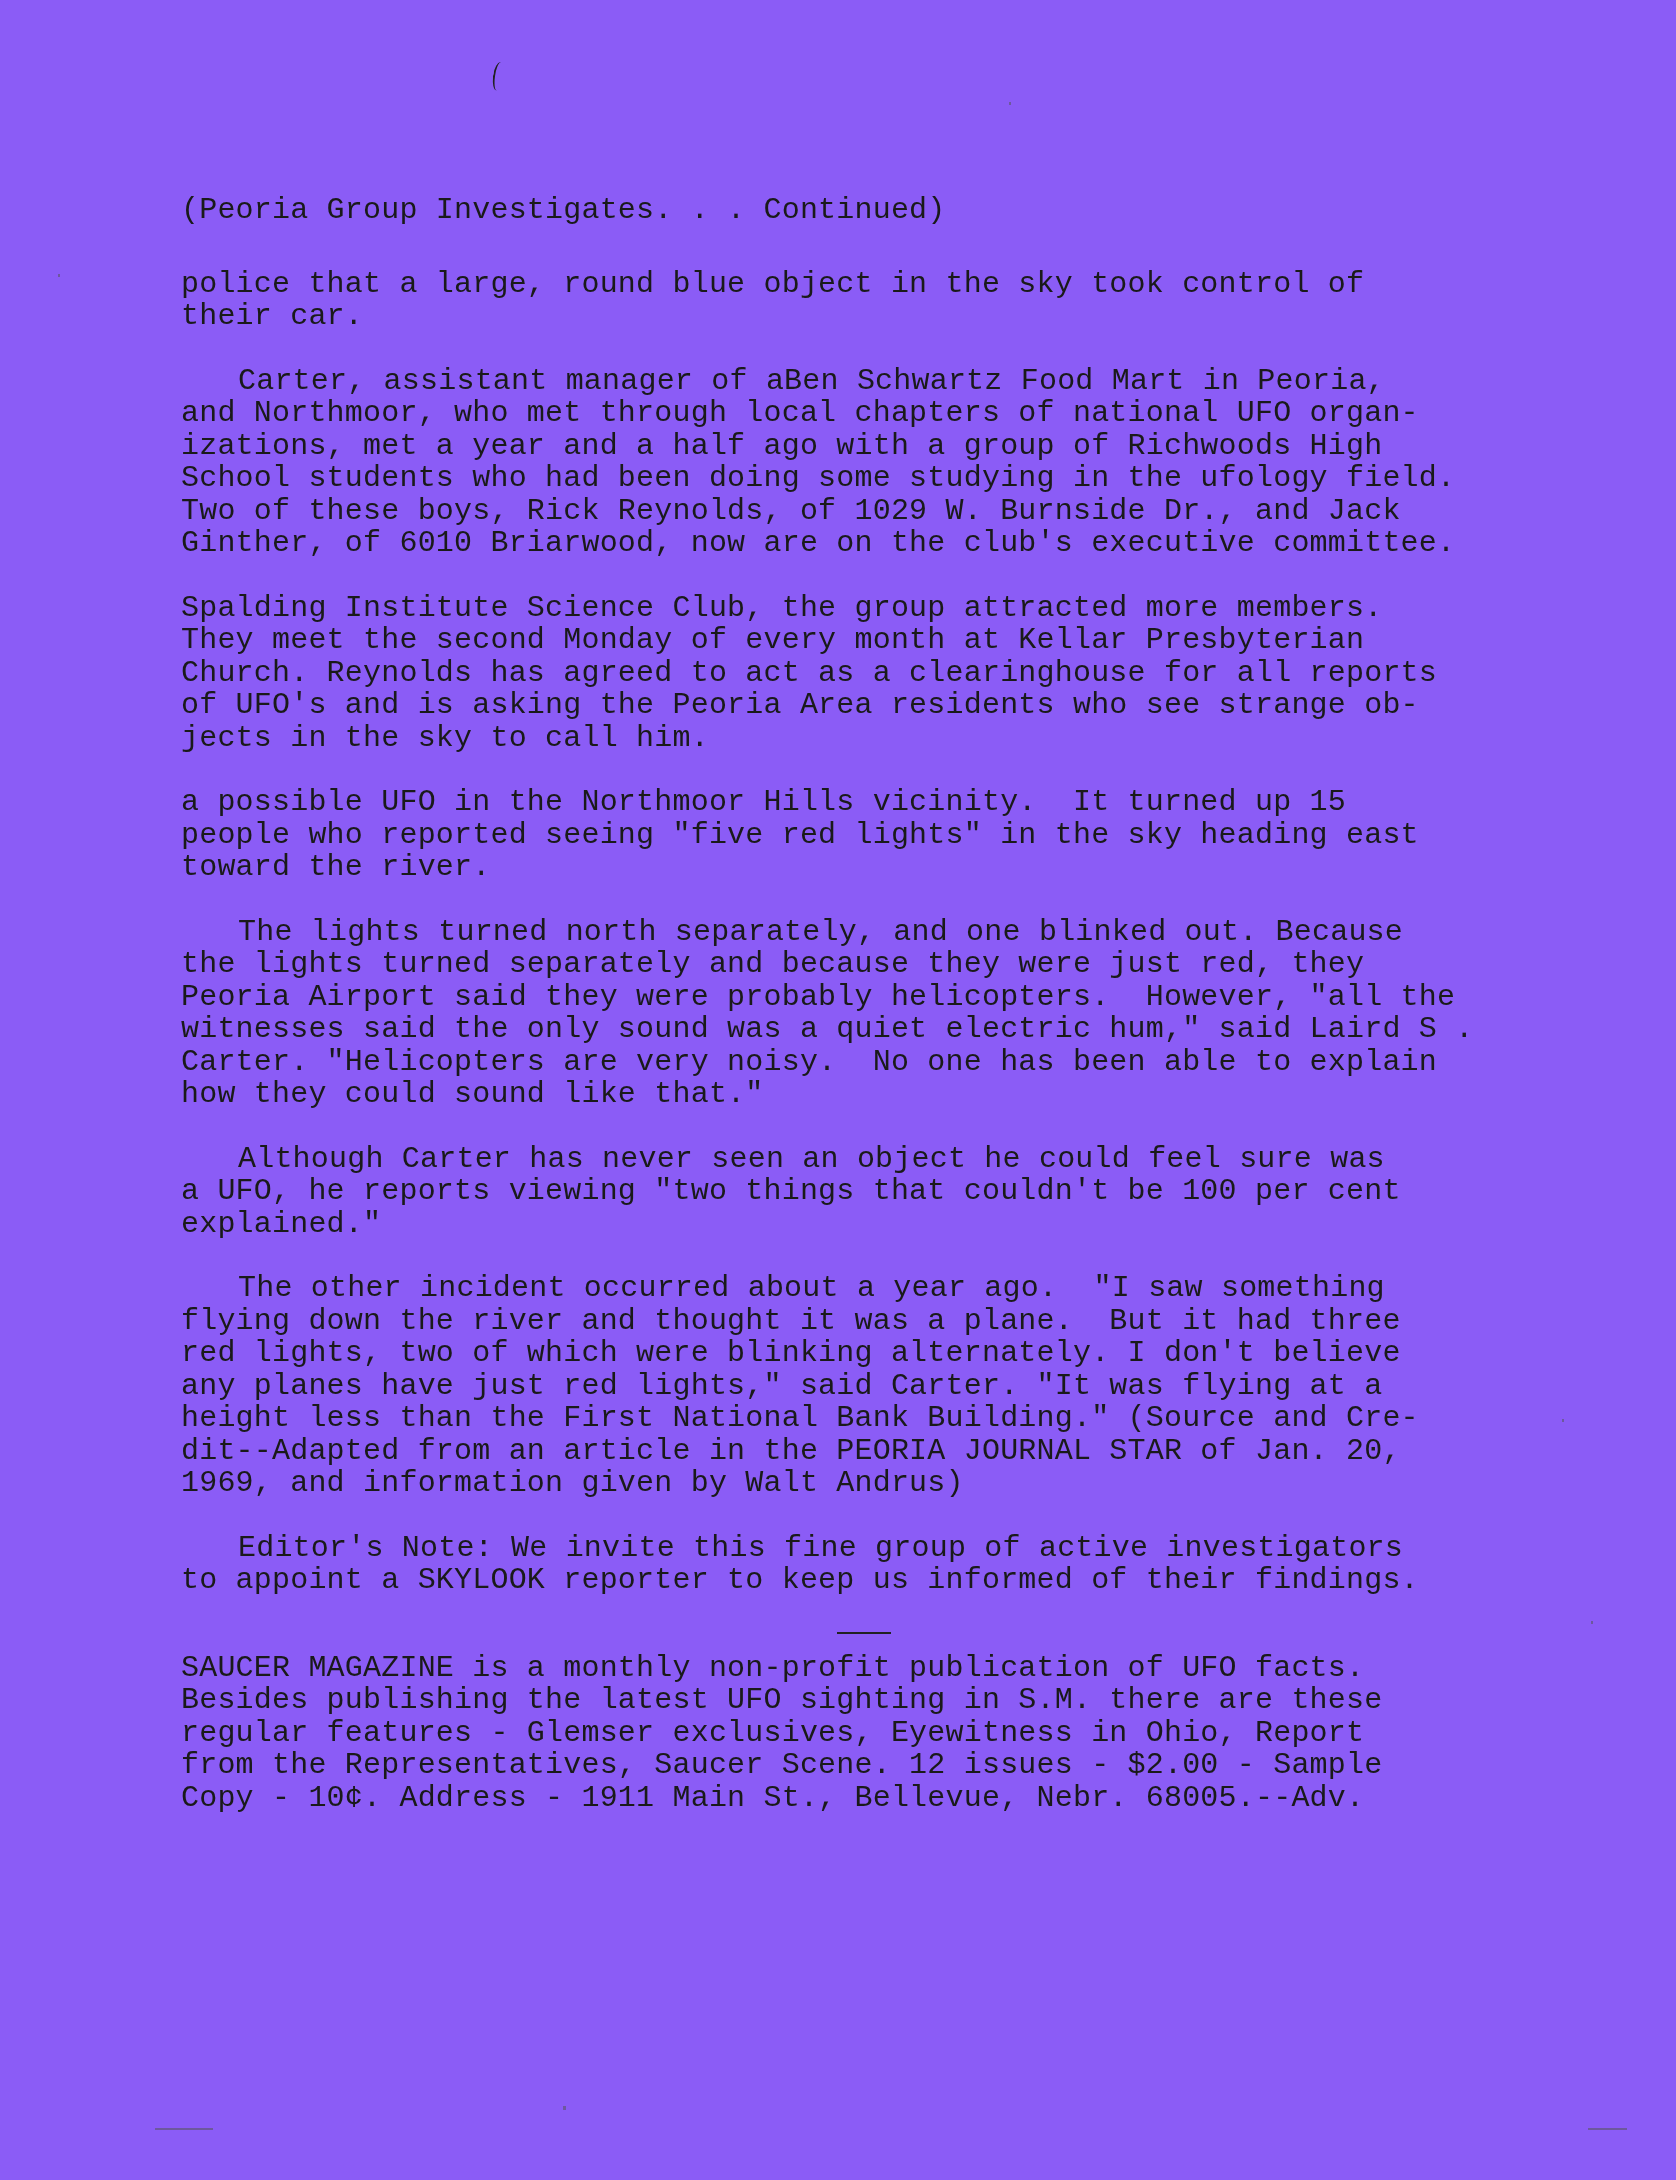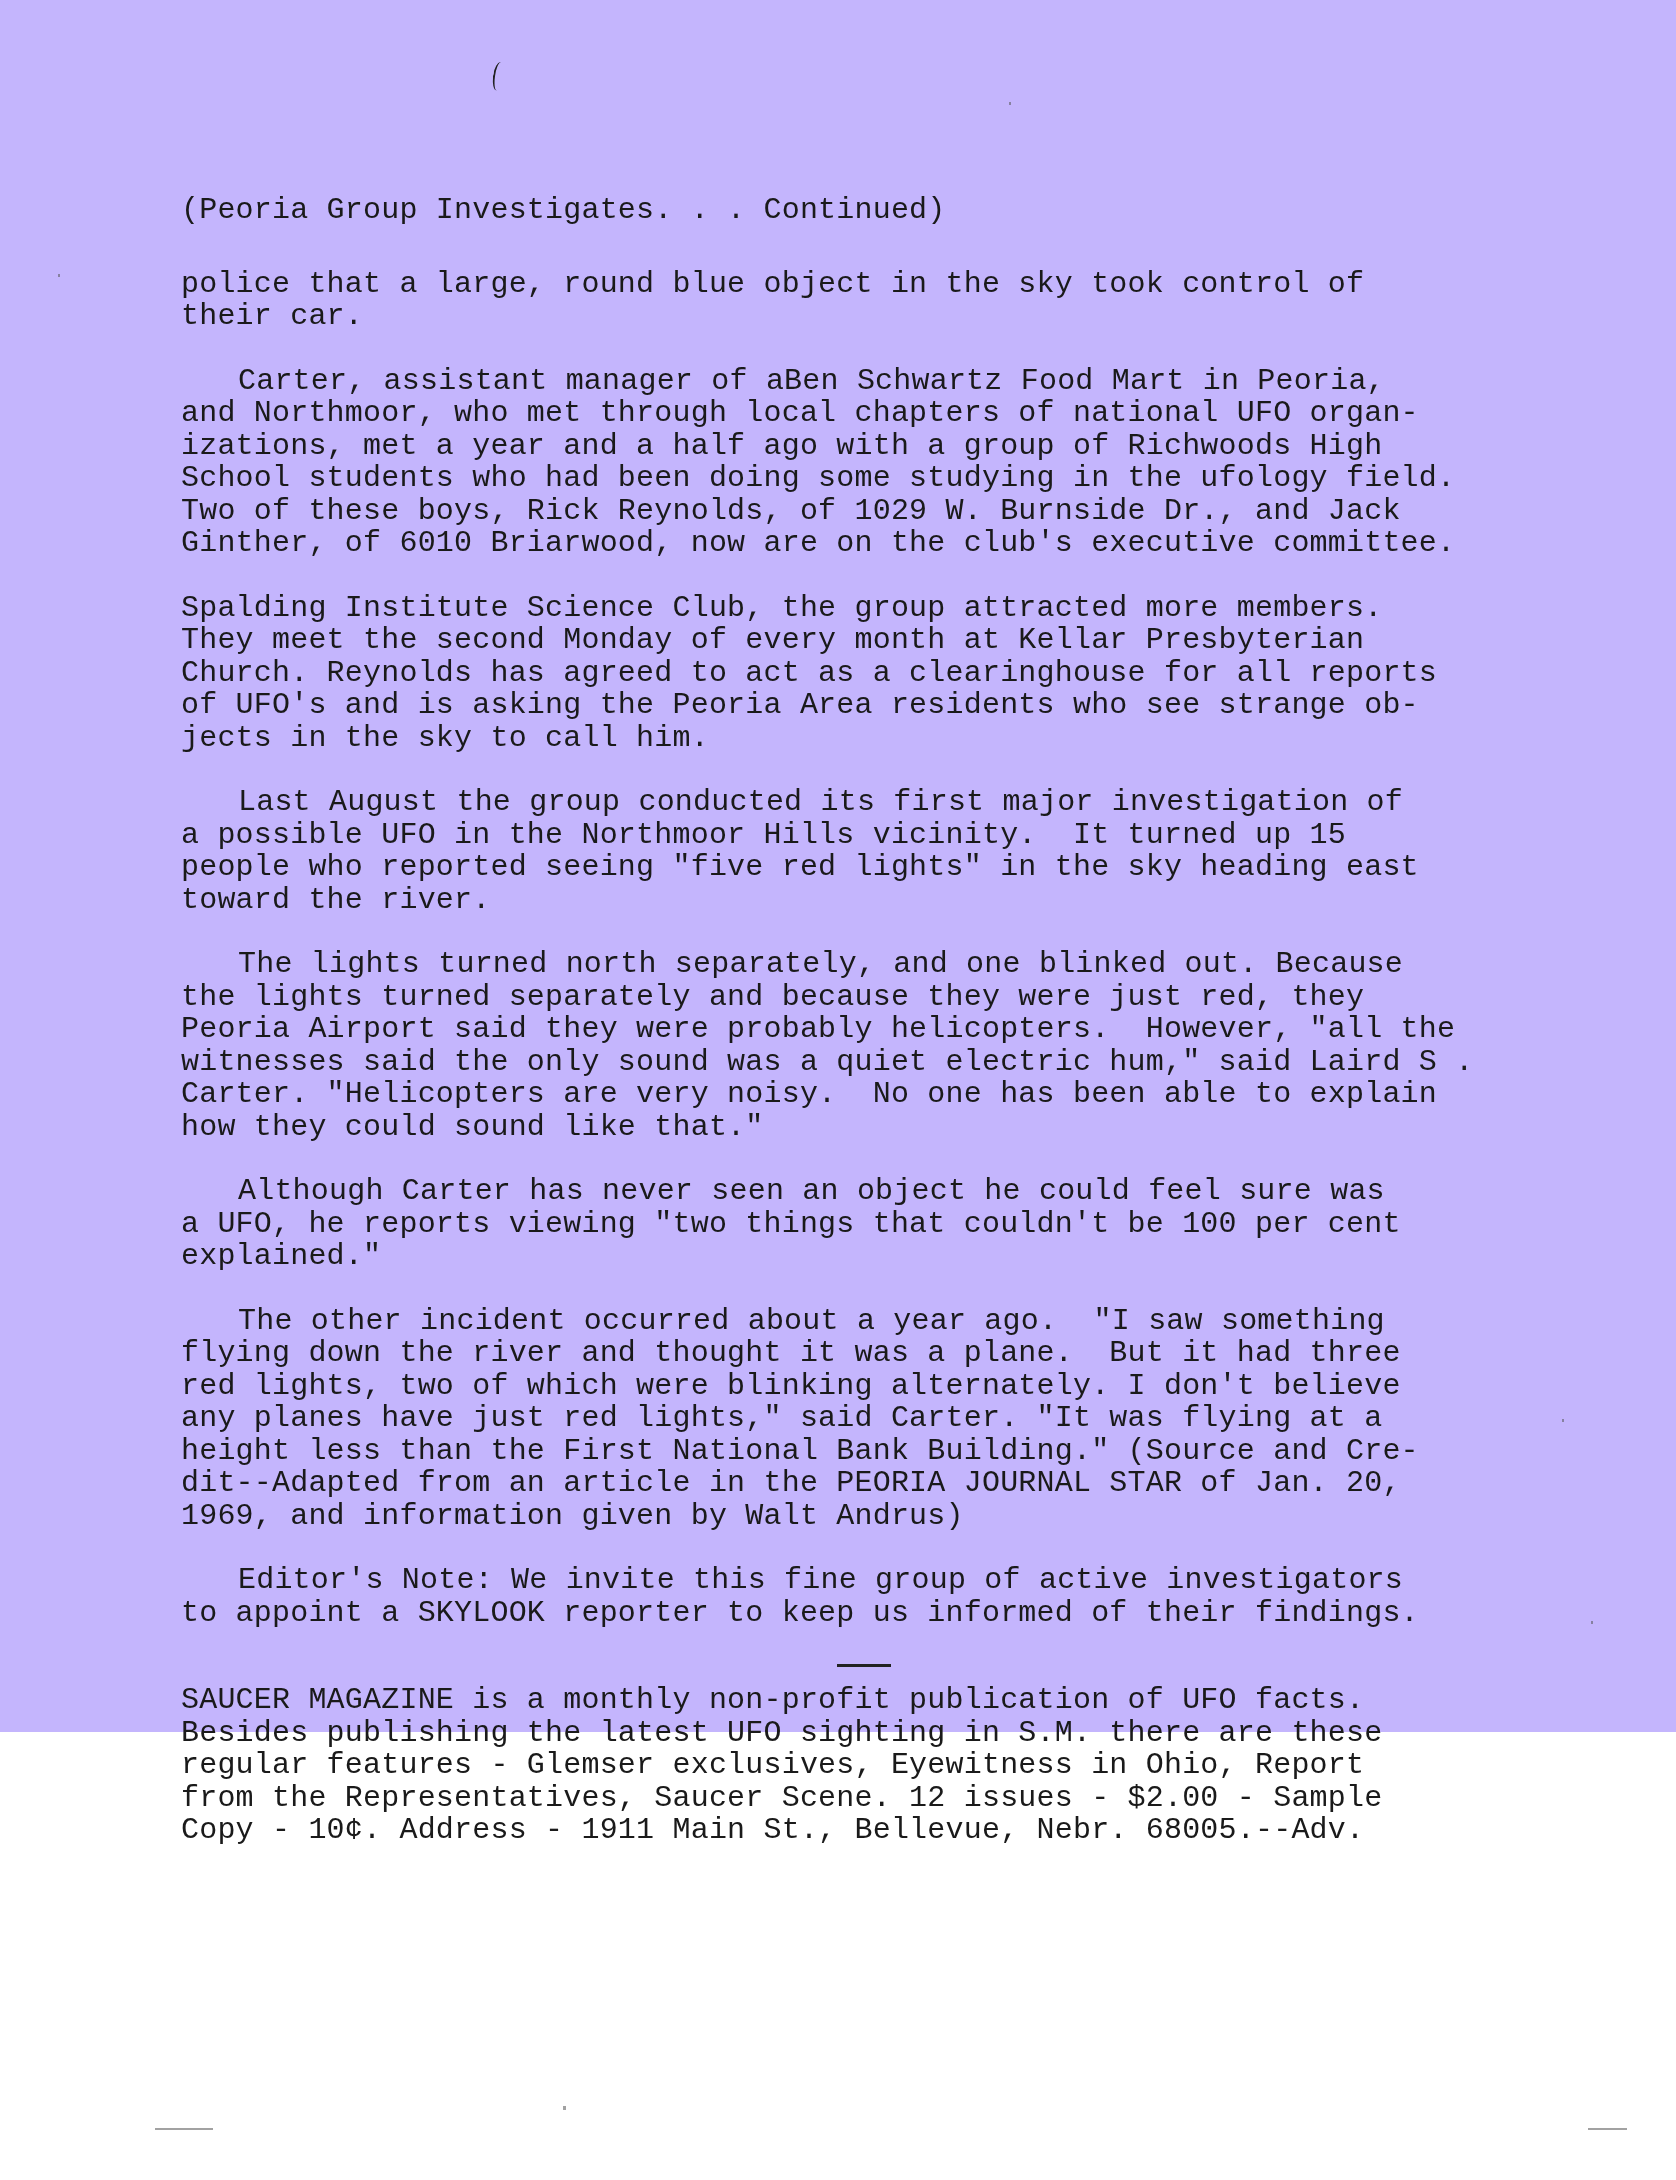--- a/index.html
+++ b/index.html
@@ -12,22 +12,22 @@
       height: 2180px;
       position: relative;
       overflow: hidden;
       color: #1a1a1a;
       font-family: "Liberation Mono", "DejaVu Sans Mono", monospace;
     }
     .page {
       position: absolute;
       left: 0; top: 0;
       width: 1677px;
-      height: 1732px;
-      background: #c4b5fd;
+      height: 2180px;
+      background: #8b5cf6;
     }
     .stray-mark {
       position: absolute;
       left: 493px;
       top: 62px;
       width: 9.7px;
       height: 29px;
       border-left: 2.9px solid #222;
       border-radius: 60% 0 0 60%;
       transform: rotate(8deg);
@@ -94,21 +94,20 @@
 
     <div class="para">
       <div class="line">Spalding Institute Science Club, the group attracted more members.</div>
       <div class="line">They meet the second Monday of every month at Kellar Presbyterian</div>
       <div class="line">Church. Reynolds has agreed to act as a clearinghouse for all reports</div>
       <div class="line">of UFO's and is asking the Peoria Area residents who see strange ob-</div>
       <div class="line">jects in the sky to call him.</div>
     </div>
 
     <div class="para">
-      <div class="line indent">Last August the group conducted its first major investigation of</div>
       <div class="line">a possible UFO in the Northmoor Hills vicinity.  It turned up 15</div>
       <div class="line">people who reported seeing "five red lights" in the sky heading east</div>
       <div class="line">toward the river.</div>
     </div>
 
     <div class="para">
       <div class="line indent">The lights turned north separately, and one blinked out. Because</div>
       <div class="line">the lights turned separately and because they were just red, they</div>
       <div class="line">Peoria Airport said they were probably helicopters.  However, "all the</div>
       <div class="line">witnesses said the only sound was a quiet electric hum," said Laird S .</div>

